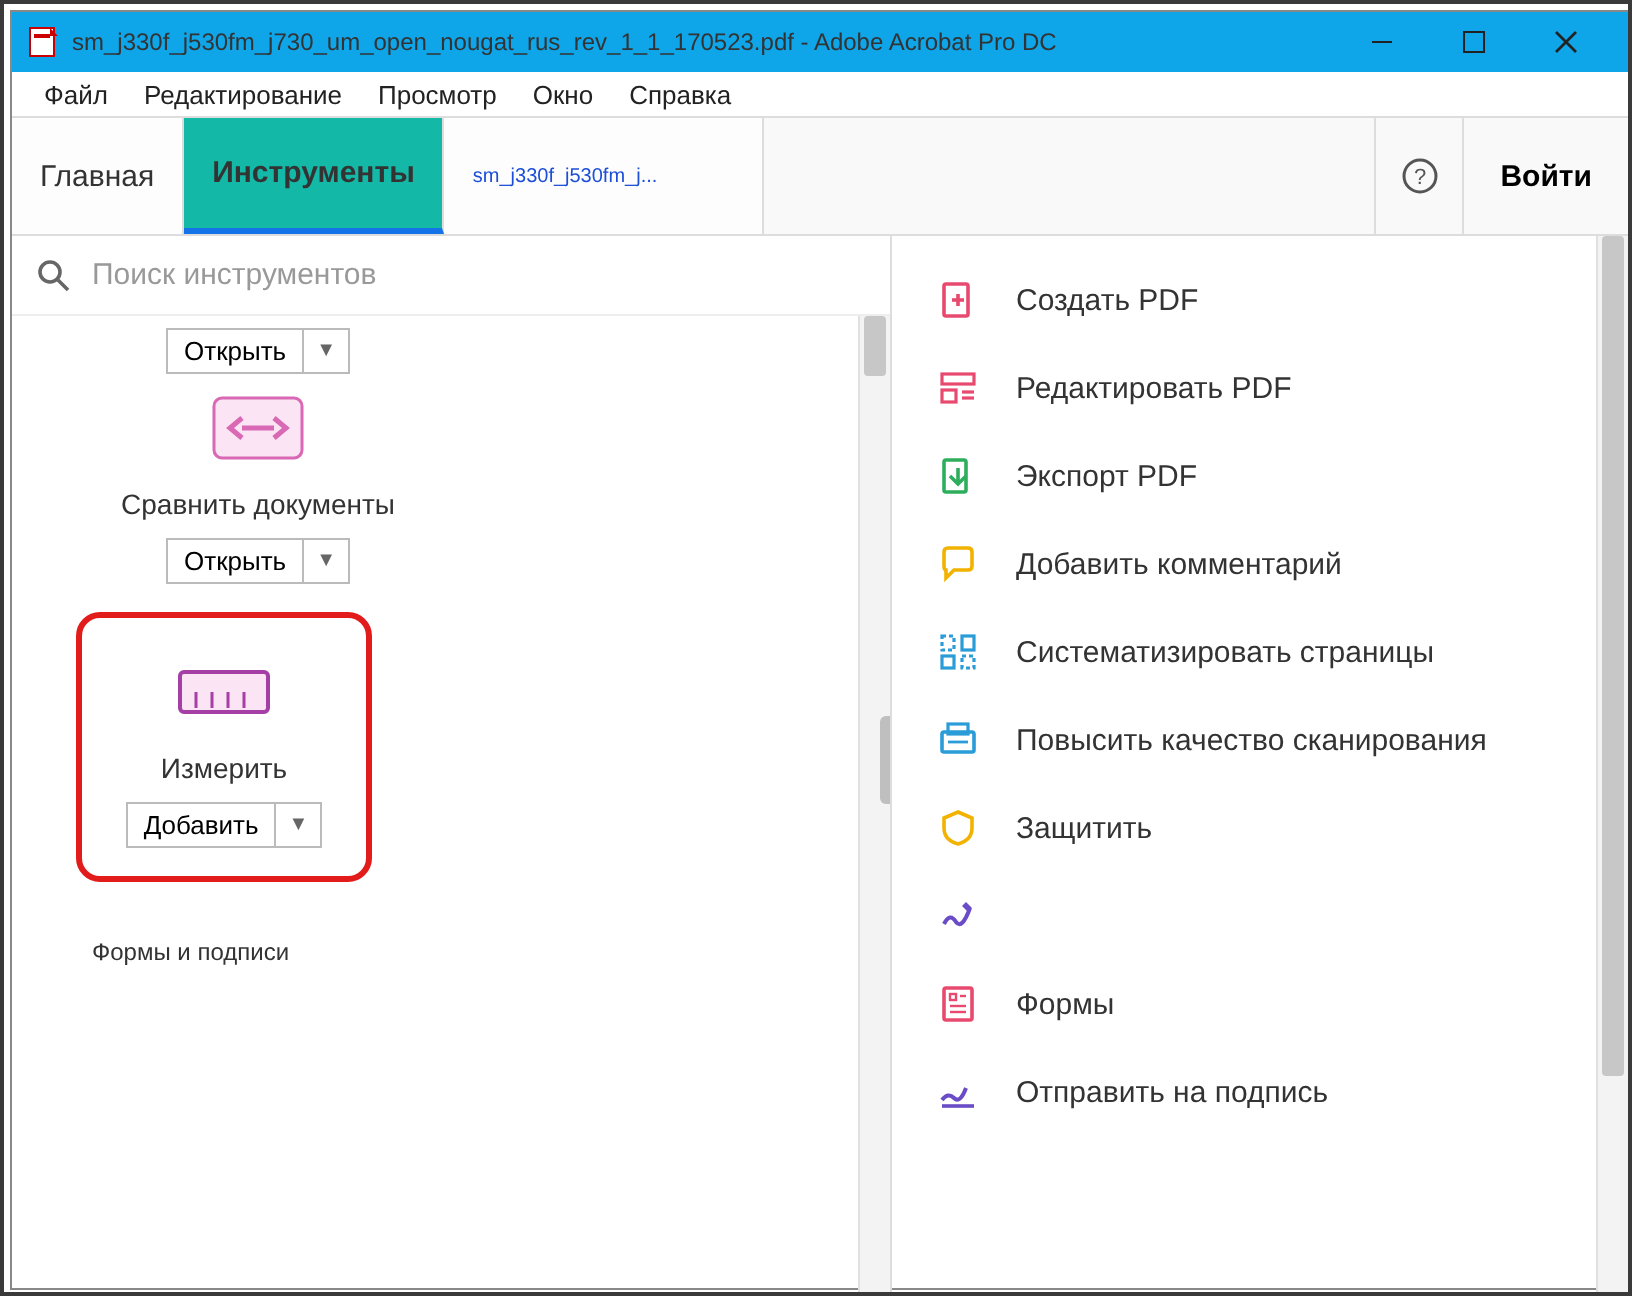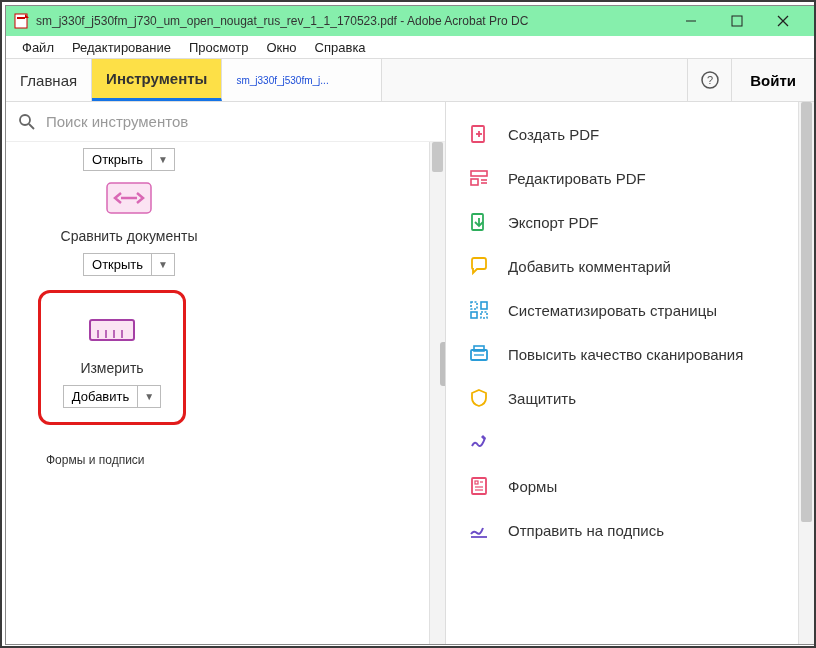--- a/index.html
+++ b/index.html
@@ -1,26 +1,26 @@
 <!DOCTYPE html>
 <html><head>
 <meta charset="utf-8">
 <style>
 * { box-sizing: border-box; margin: 0; padding: 0; font-family: "Segoe UI", Arial, sans-serif; }
 body { background: #fff; width: 816px; height: 648px; position: relative; overflow: hidden; border: 2px solid #3a3a3a; }
 .window { width: 810px; height: 640px; background: #fff; position: absolute; top: 3px; left: 3px; border: 1px solid #888; }
-.titlebar { height: 30px; display: flex; align-items: center; padding: 0 8px; background: #86efac; }
+.titlebar { height: 30px; display: flex; align-items: center; padding: 0 8px; background: #0ea5e9; }
 .titlebar .app-icon { width: 16px; height: 16px; margin-right: 6px; display: inline-flex; }
 .titlebar .title { font-size: 12px; color: #333; flex: 1; }
 .titlebar .winbtn { width: 46px; height: 30px; display: flex; align-items: center; justify-content: center; font-size: 12px; color: #333; }
 .menubar { height: 22px; display: flex; align-items: center; padding: 0 10px; font-size: 13px; color: #222; gap: 6px; }
 .menubar span { padding: 2px 6px; }
-.tabbar { height: 44px; border-top: 1px solid #ddd; border-bottom: 1px solid #ddd; display: flex; align-items: stretch; background: #f9f9f9; }
+.tabbar { height: 60px; border-top: 1px solid #ddd; border-bottom: 1px solid #ddd; display: flex; align-items: stretch; background: #f9f9f9; }
 .tabbar .tab { padding: 0 14px; display: flex; align-items: center; font-size: 15px; color: #333; border-right: 1px solid #ddd; background: #fdfdfd; }
-.tabbar .tab.active { font-weight: 600; border-bottom: 3px solid #1473e6; background: #fde047; }
+.tabbar .tab.active { font-weight: 600; border-bottom: 3px solid #1473e6; background: #14b8a6; }
 .tabbar .doc-tab { flex: 0 0 160px; font-size: 10px; color: #1d4ed8; }
 .tabbar .spacer { flex: 1; }
 .tabbar .help { width: 44px; display: flex; align-items: center; justify-content: center; border-left: 1px solid #ddd; }
 .tabbar .login { padding: 0 18px; display: flex; align-items: center; font-size: 15px; font-weight: 600; border-left: 1px solid #ddd; }
 .content { display: flex; height: calc(100% - 30px - 22px - 44px); }
 .leftpane { width: 440px; border-right: 1px solid #ddd; display: flex; flex-direction: column; }
 .searchrow { height: 40px; display: flex; align-items: center; padding: 0 12px; border-bottom: 1px solid #eee; }
 .searchrow .sicon { width: 22px; color: #666; display:flex; }
 .searchrow input { border: none; outline: none; font-size: 15px; color: #666; flex: 1; padding: 4px 6px; }
 .searchrow input::placeholder { color: #999; }

